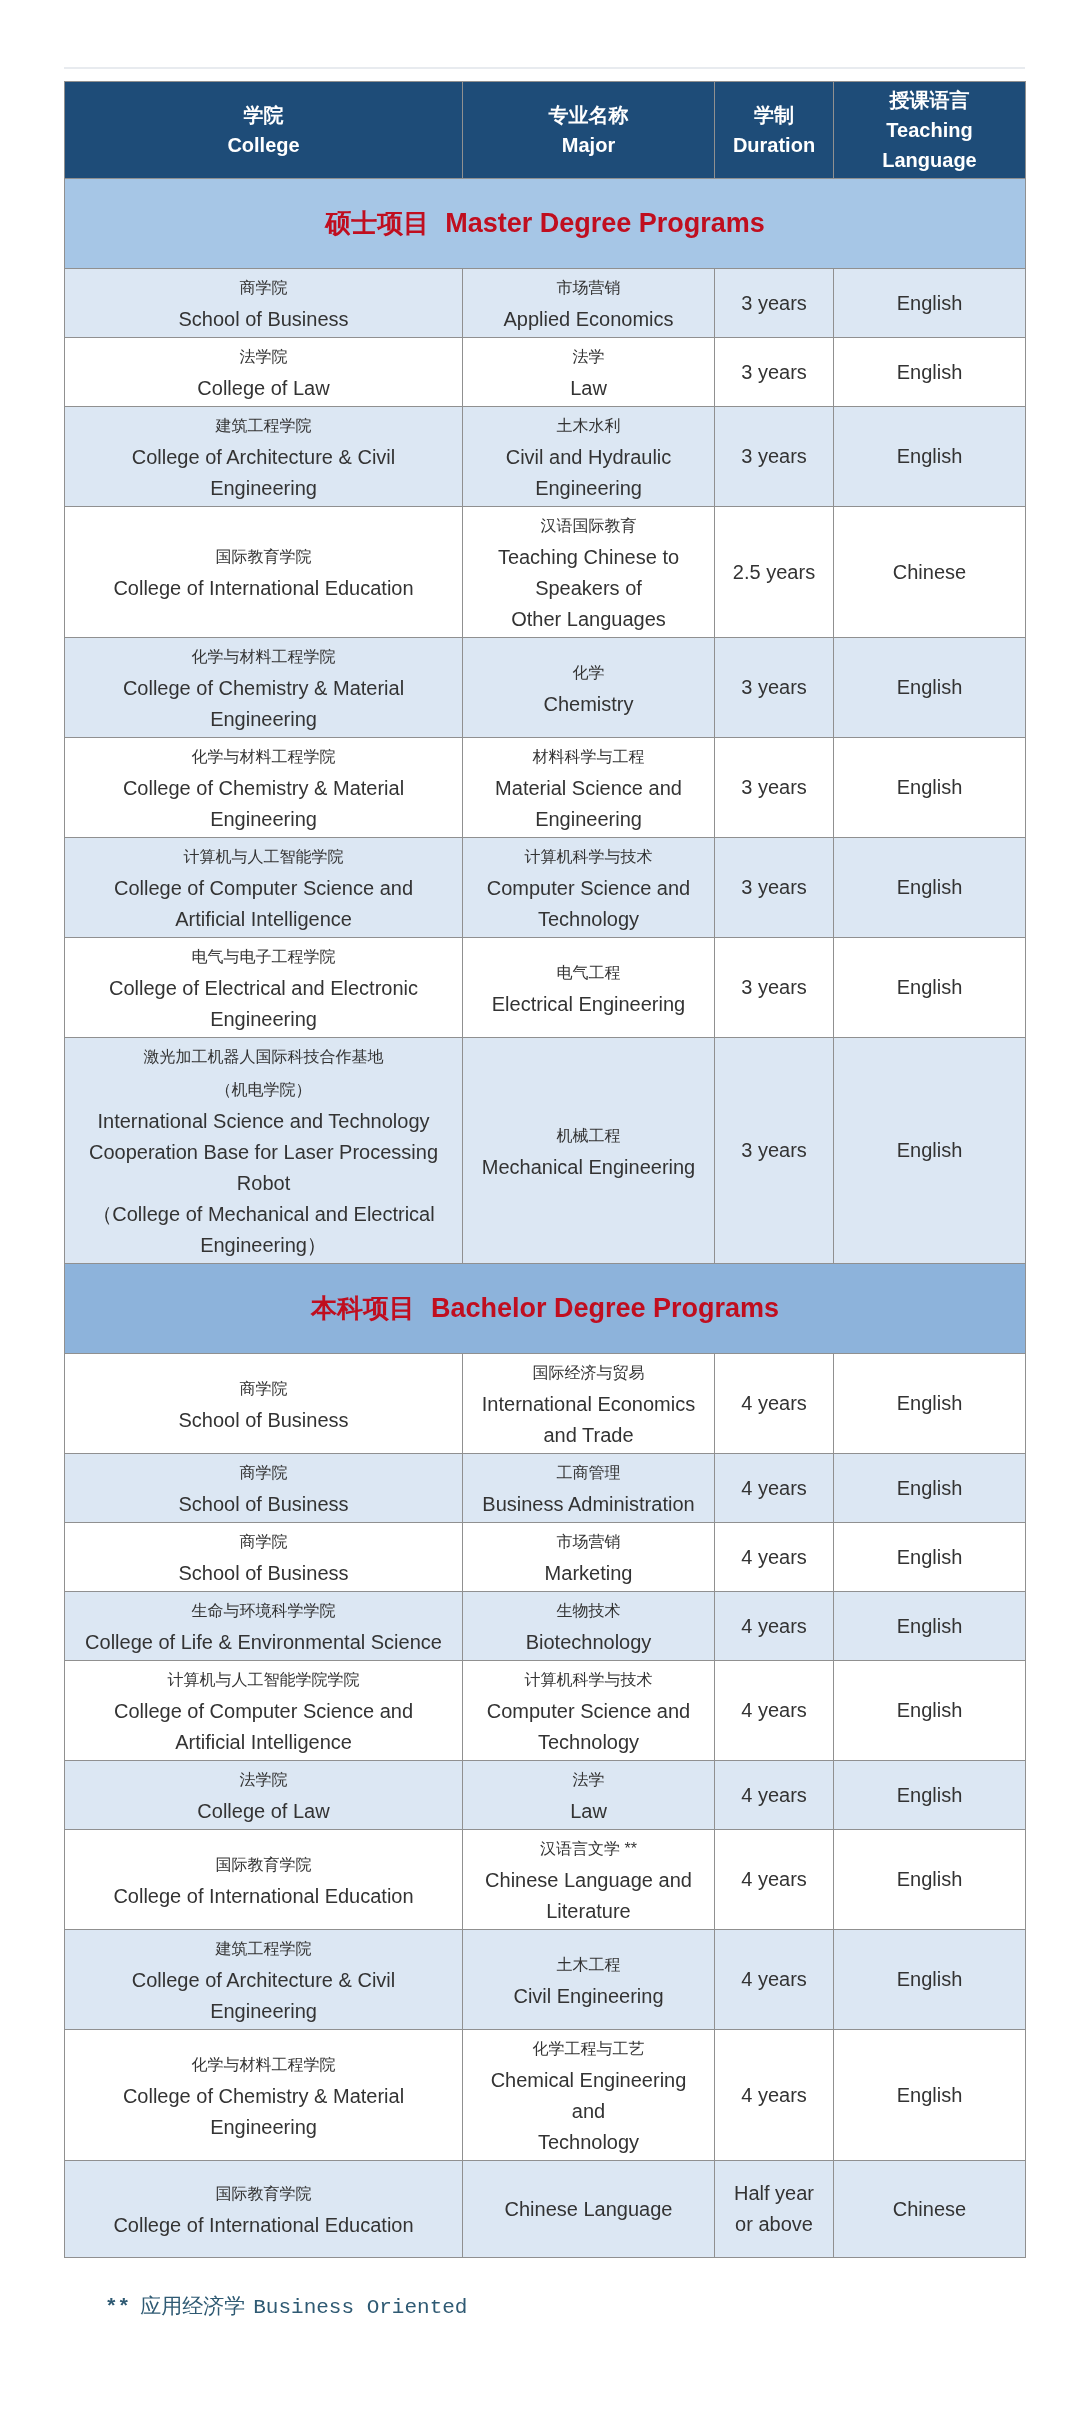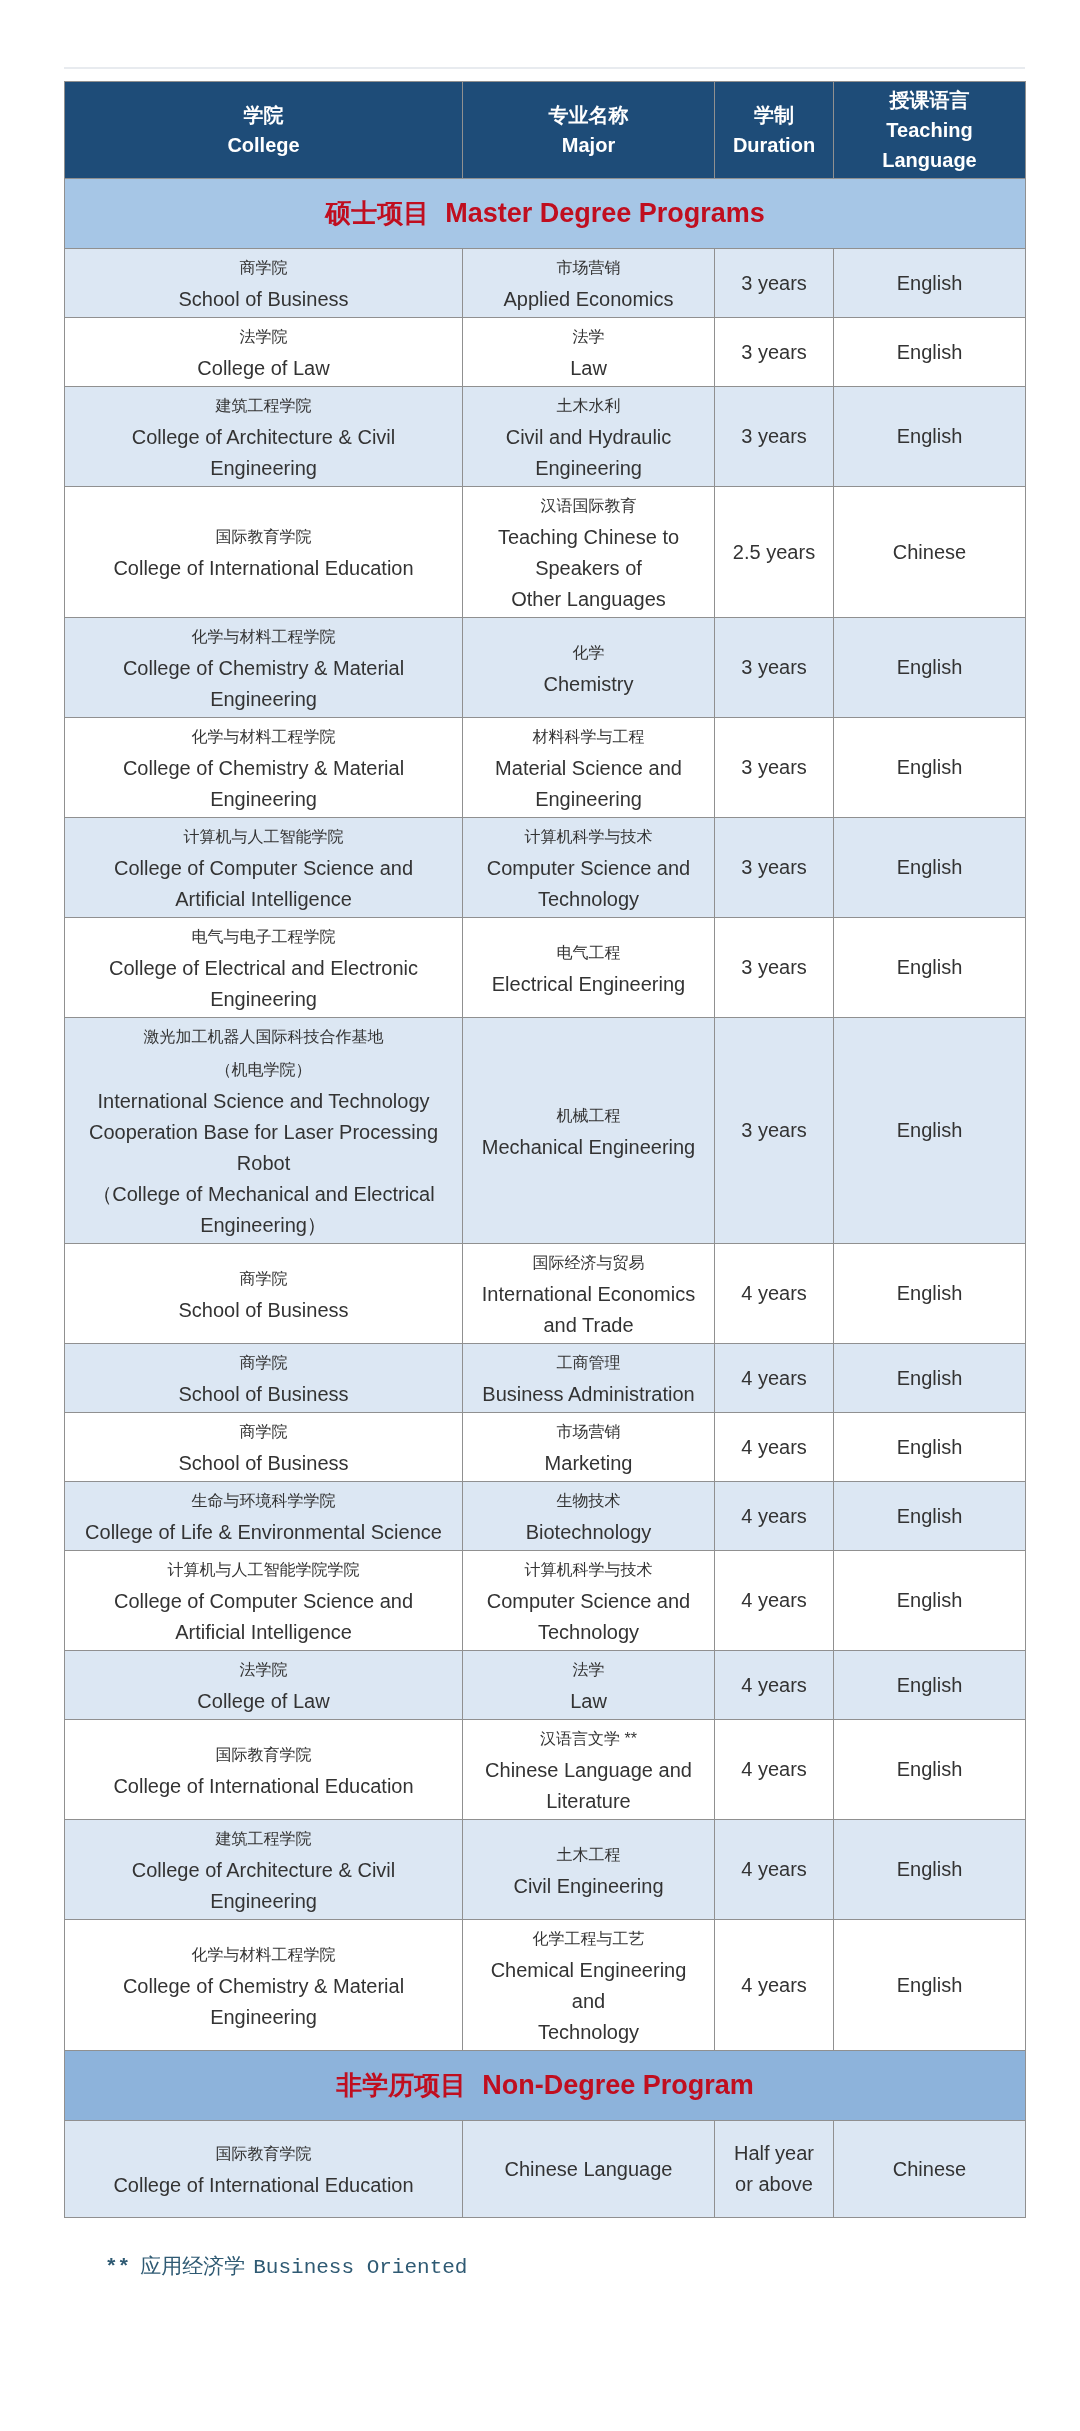--- a/index.html
+++ b/index.html
@@ -43,21 +43,21 @@
     font-weight: bold;
     padding: 3px 4px;
   }
   thead .zh, thead .en {
     display: block;
     font-size: 20px;
     line-height: 30px;
     white-space: pre-line;
   }
   tr.band td {
-    padding: 17px 6px;
+    padding: 27px 6px;
   }
   tr.band-light td { background: var(--band_master, #a6c6e6); }
   tr.band-medium td { background: var(--band_other, #8db3db); }
   .band-zh {
     color: var(--section_title, #c00e1f);
     font-weight: bold;
     font-size: 26px;
     margin-right: 16px;
   }
   .band-en {
@@ -289,20 +289,23 @@
             <div class="zh">机械工程</div>
             <div class="en">Mechanical Engineering</div>
           </td>
           <td class="cell">
             <div class="val">3 years</div>
           </td>
           <td class="cell">
             <div class="val">English</div>
           </td>
         </tr>
+        <tr class="band band-medium">
+          <td class="band-cell" colspan="4"><span class="band-zh">本科项目</span><span class="band-en">Bachelor Degree Programs</span></td>
+        </tr>
         <tr class="row">
           <td class="cell">
             <div class="zh">商学院</div>
             <div class="en">School of Business</div>
           </td>
           <td class="cell">
             <div class="zh">国际经济与贸易</div>
             <div class="en">International Economics
 and Trade</div>
           </td>
@@ -439,23 +442,20 @@
             <div class="zh">化学工程与工艺</div>
             <div class="en">Chemical Engineering and
 Technology</div>
           </td>
           <td class="cell">
             <div class="val">4 years</div>
           </td>
           <td class="cell">
             <div class="val">English</div>
           </td>
-        </tr>
-        <tr class="band band-medium">
-          <td class="band-cell" colspan="4"><span class="band-zh">非学历项目</span><span class="band-en">Non-Degree Program</span></td>
         </tr>
         <tr class="row shade">
           <td class="cell">
             <div class="zh">国际教育学院</div>
             <div class="en">College of International Education</div>
           </td>
           <td class="cell">
             <div class="en">Chinese Language</div>
           </td>
           <td class="cell">

